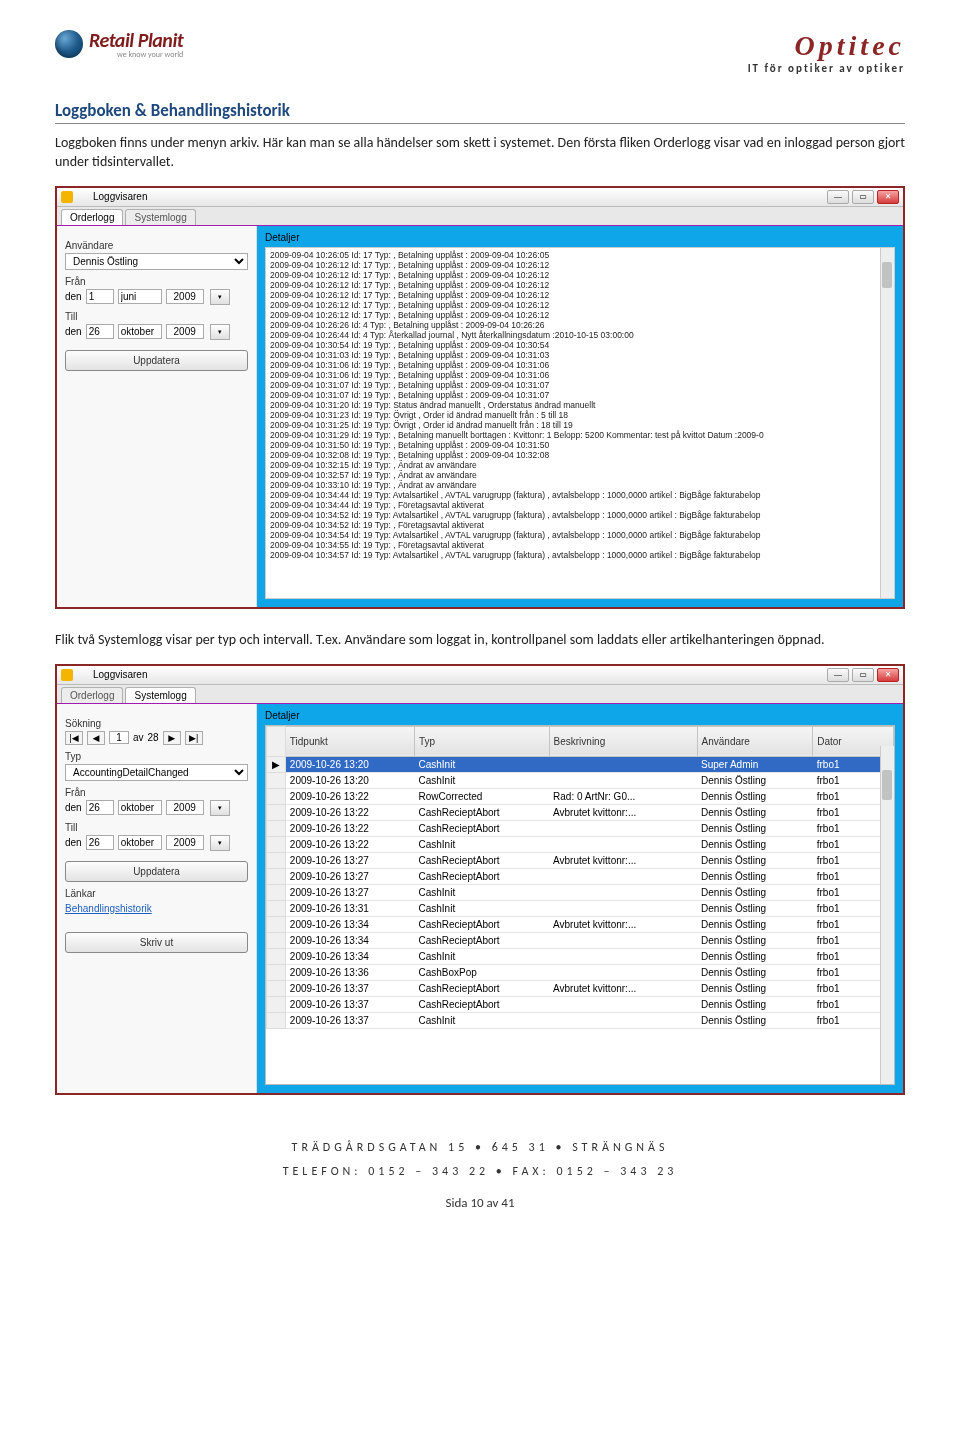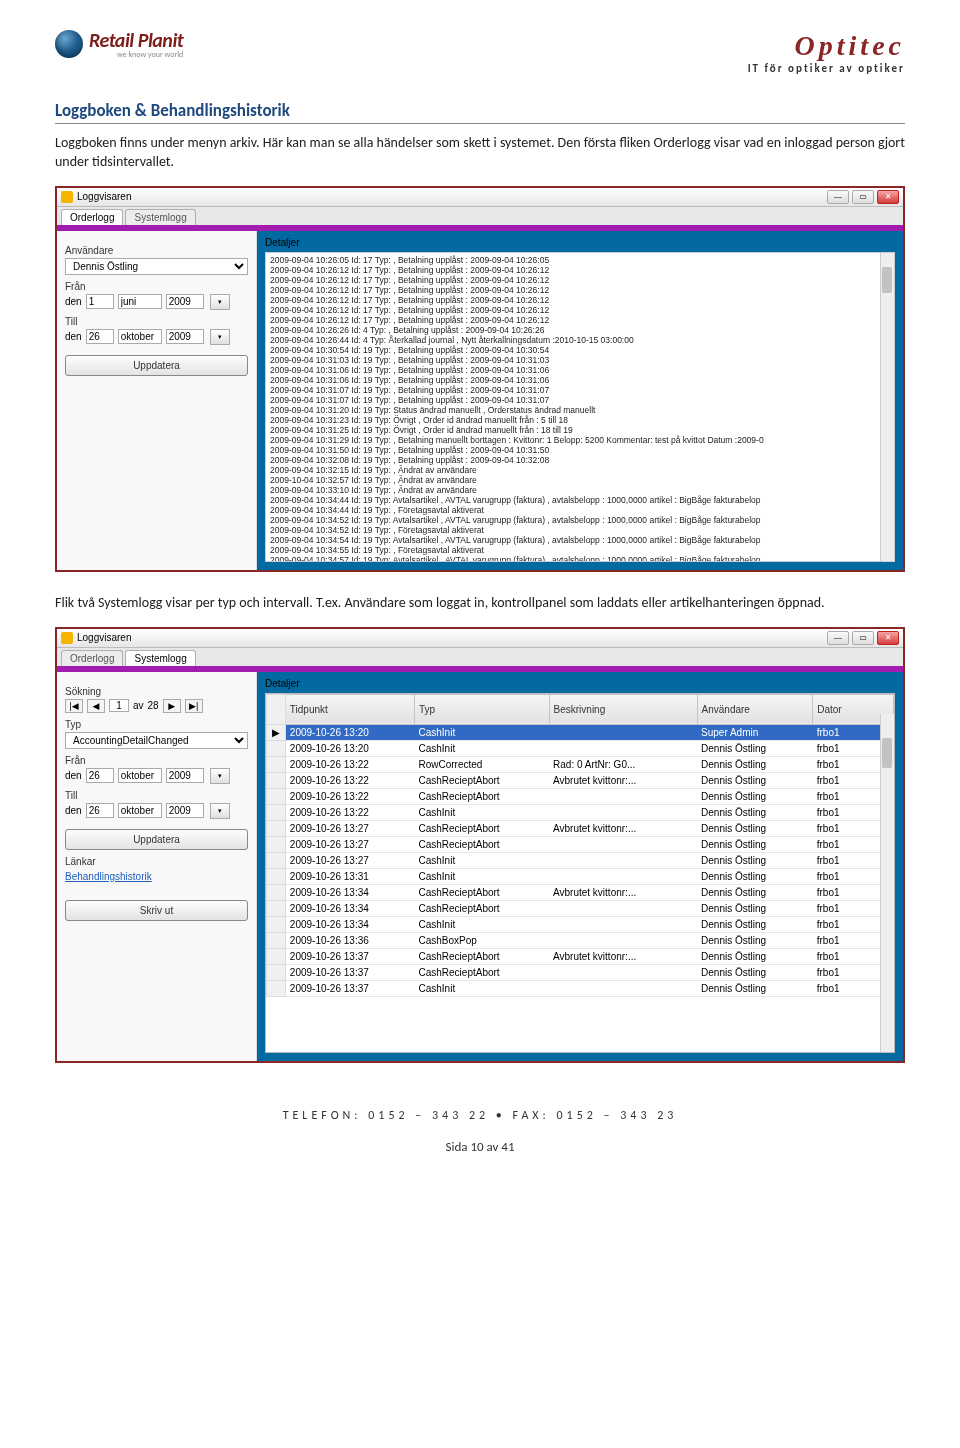--- a/index.html
+++ b/index.html
@@ -38,53 +38,53 @@
     font-size: 10px;
     color: #000;
     margin-bottom: 22px;
   }
   .win-title {
     display: flex; align-items: center; justify-content: space-between;
     background: linear-gradient(#fff, #e6e6e6);
     padding: 2px 4px;
     border-bottom: 1px solid #bbb;
   }
-  .win-title-left { display: flex; align-items: center; gap: 4px; }
+  .win-title-left { display: flex; align-items: center; gap: 20px; }
   .app-icon { width: 12px; height: 12px; background: #f5b400; border-radius: 2px; }
   .win-btns { display: flex; gap: 3px; }
   .win-btn { width: 22px; height: 14px; border: 1px solid #aaa; background: linear-gradient(#fafafa,#ddd); font-size: 8px; text-align: center; line-height: 12px; border-radius: 2px; }
   .win-btn.close { background: linear-gradient(#f6a3a3,#d63c3c); border-color: #b22; color: #fff; }
 
   .tab-strip { display: flex; gap: 2px; background: #e8e8e8; padding: 2px 4px 0 4px; }
   .tab { padding: 2px 8px; border: 1px solid #b0b0b0; border-bottom: none; background: #f4f4f4; border-radius: 3px 3px 0 0; font-size: 10px; }
   .tab.active { background: #fff; font-weight: 400; }
   .tab.inactive { background: #ececec; color: #555; }
 
-  .win-body { display: flex; background: #0369a1; border-top: 6px solid #a21caf; }
+  .win-body { display: flex; background: #0ea5e9; border-top: 1px solid #a21caf; }
   .side-panel { width: 200px; padding: 8px; background: #f8f8f8; border-right: 1px solid #ddd; }
   .side-panel .lbl { font-size: 10px; margin: 6px 0 2px; color: #333; }
   .side-panel select, .side-panel .field {
     width: 100%; border: 1px solid #aaa; background: #fff; font-size: 10px; padding: 1px 3px;
   }
   .date-row { display: flex; gap: 4px; align-items: center; }
   .date-row .p { flex: none; }
   .date-row input { width: 28px; border: 1px solid #aaa; font-size: 10px; padding: 1px 2px; }
   .date-row .month { width: 44px; }
-  .date-row .year { width: 38px; }
+  .date-row .year { width: 38px; text-align: center; }
   .date-picker-btn { width: 20px; height: 16px; border: 1px solid #aaa; background: linear-gradient(#fff,#e0e0e0); margin-left: 2px; font-size: 7px; }
   .big-button {
     width: 100%; margin-top: 10px; padding: 4px 0; border: 1px solid #888; border-radius: 3px;
     background: linear-gradient(#fdfdfd,#e3e3e3); font-size: 10px; color: #333;
   }
   .side-link { color: #1f5fbf; text-decoration: underline; font-size: 10px; margin-top: 4px; display: block; }
 
   .detail-area { flex: 1; padding: 6px 8px 8px 8px; overflow: hidden; }
   .detail-heading { font-size: 10px; margin-bottom: 4px; }
   .log-lines {
-    border: 1px solid #ccc; background: #fff; height: 310px; overflow: hidden;
+    border: 1px solid #ccc; background: #fff; height: 352px; overflow: hidden;
     font-family: Tahoma, Arial, sans-serif; font-size: 8.5px; line-height: 1.18; color: #222; padding: 2px 18px 2px 4px;
     position: relative;
   }
   .log-lines .scrollbar { position: absolute; top: 0; right: 0; width: 14px; height: 100%; background: #eee; border-left: 1px solid #ccc; }
   .log-lines .thumb { position: absolute; top: 14px; right: 2px; width: 10px; height: 26px; background: #c2c2c2; border-radius: 2px; }
 
   .pager { display: flex; align-items: center; gap: 4px; font-size: 10px; margin-bottom: 6px; }
   .pager .nav-btn { width: 18px; height: 14px; border: 1px solid #aaa; background: #f4f4f4; text-align: center; font-size: 9px; line-height: 12px; }
   .pager input { width: 20px; border: 1px solid #aaa; font-size: 10px; text-align: center; }
 
@@ -188,21 +188,21 @@
           <div>2009-09-04 10:31:06 Id: 19 Typ: , Betalning upplåst : 2009-09-04 10:31:06</div>
           <div>2009-09-04 10:31:07 Id: 19 Typ: , Betalning upplåst : 2009-09-04 10:31:07</div>
           <div>2009-09-04 10:31:07 Id: 19 Typ: , Betalning upplåst : 2009-09-04 10:31:07</div>
           <div>2009-09-04 10:31:20 Id: 19 Typ: Status ändrad manuellt , Orderstatus ändrad manuellt</div>
           <div>2009-09-04 10:31:23 Id: 19 Typ: Övrigt , Order id ändrad manuellt från : 5 till 18</div>
           <div>2009-09-04 10:31:25 Id: 19 Typ: Övrigt , Order id ändrad manuellt från : 18 till 19</div>
           <div>2009-09-04 10:31:29 Id: 19 Typ: , Betalning manuellt borttagen : Kvittonr: 1 Belopp: 5200 Kommentar: test på kvittot Datum :2009-0</div>
           <div>2009-09-04 10:31:50 Id: 19 Typ: , Betalning upplåst : 2009-09-04 10:31:50</div>
           <div>2009-09-04 10:32:08 Id: 19 Typ: , Betalning upplåst : 2009-09-04 10:32:08</div>
           <div>2009-09-04 10:32:15 Id: 19 Typ: , Ändrat av användare</div>
-          <div>2009-10-04 10:32:57 Id: 19 Typ: , Ändrat av användare</div>
+          <div>2009-09-04 10:32:57 Id: 19 Typ: , Ändrat av användare</div>
           <div>2009-09-04 10:33:10 Id: 19 Typ: , Ändrat av användare</div>
           <div>2009-09-04 10:34:44 Id: 19 Typ: Avtalsartikel , AVTAL varugrupp (faktura) , avtalsbelopp : 1000,0000 artikel : BigBåge fakturabelop</div>
           <div>2009-09-04 10:34:44 Id: 19 Typ: , Företagsavtal aktiverat</div>
           <div>2009-09-04 10:34:52 Id: 19 Typ: Avtalsartikel , AVTAL varugrupp (faktura) , avtalsbelopp : 1000,0000 artikel : BigBåge fakturabelop</div>
           <div>2009-09-04 10:34:52 Id: 19 Typ: , Företagsavtal aktiverat</div>
           <div>2009-09-04 10:34:54 Id: 19 Typ: Avtalsartikel , AVTAL varugrupp (faktura) , avtalsbelopp : 1000,0000 artikel : BigBåge fakturabelop</div>
           <div>2009-09-04 10:34:55 Id: 19 Typ: , Företagsavtal aktiverat</div>
           <div>2009-09-04 10:34:57 Id: 19 Typ: Avtalsartikel , AVTAL varugrupp (faktura) , avtalsbelopp : 1000,0000 artikel : BigBåge fakturabelop</div>
           <div class="scrollbar">
             <div class="thumb"></div>
@@ -430,15 +430,16 @@
         </table>
         <div class="scrollbar">
             <div class="thumb"></div>
           </div>
       </div>
     </div>
   </div>
 </div>
 
 <div class="footer">
+  <div>TRÄDGÅRDSGATAN 15 • 645 31 • STRÄNGNÄS</div>
   <div>TELEFON: 0152 – 343 22 • FAX: 0152 – 343 23</div>
 </div>
 <div class="page-num">Sida 10 av 41</div>
 
 </body></html>

